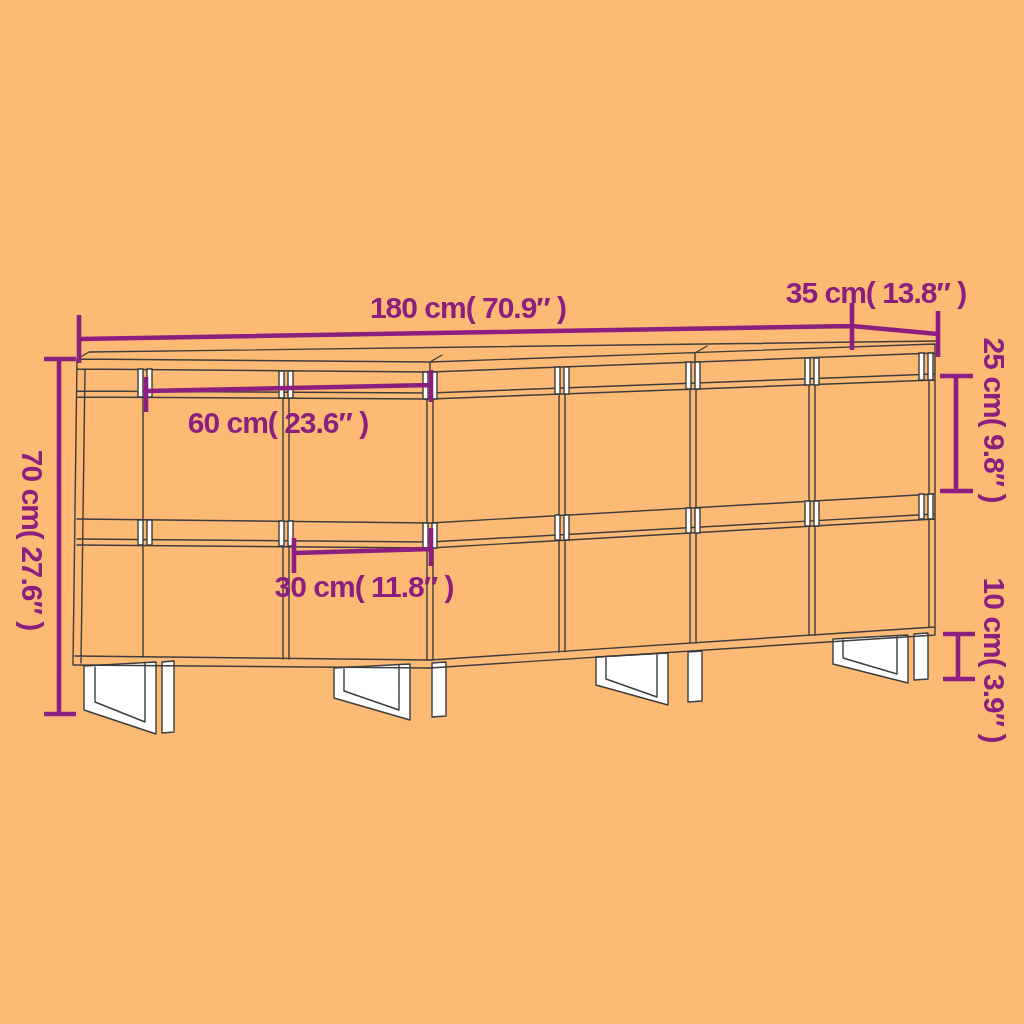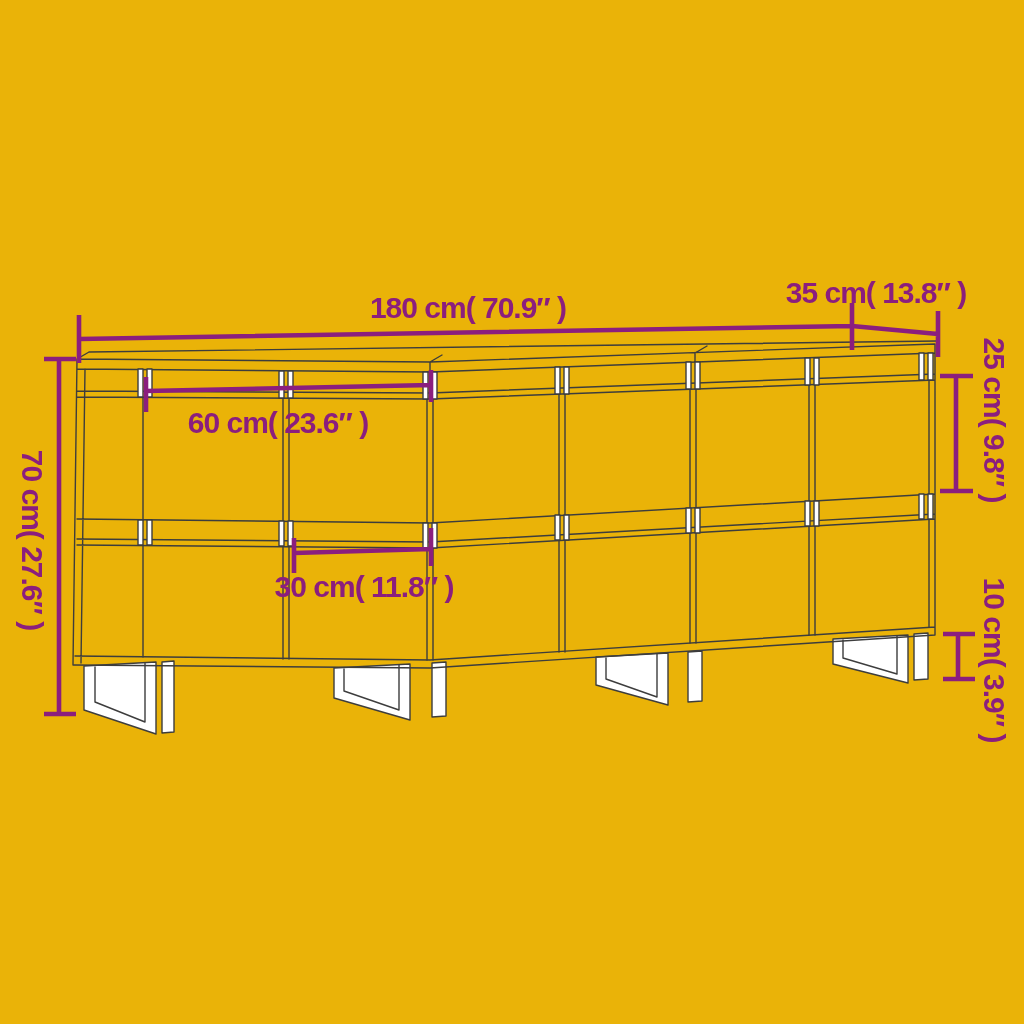--- a/index.html
+++ b/index.html
@@ -1,16 +1,16 @@
 <!DOCTYPE html>
 <html><head>
 <meta charset="utf-8">
 <style>
   html,body{margin:0;padding:0;background:#ffffff;width:1024px;height:1024px;overflow:hidden;}
-  .stage{position:relative;width:1024px;height:1024px;background:#eab308;}
+  .stage{position:relative;width:1024px;height:1024px;background:#fdba74;}
   svg{display:block;}
   .outline{stroke:#3d3d3d;stroke-width:1.4;fill:none;stroke-linecap:round;stroke-linejoin:round;}
   .outline-fill{stroke:#3d3d3d;stroke-width:1.4;fill:#ffffff;stroke-linejoin:round;}
   .dim{stroke:#8b1e7e;stroke-width:4.6;fill:none;stroke-linecap:butt;}
   .dim-label{fill:#8b1e7e;font-family:"Liberation Sans","DejaVu Sans",sans-serif;
              font-weight:bold;font-size:30px;letter-spacing:-1px;}
 </style>
 </head>
 <body>
 

